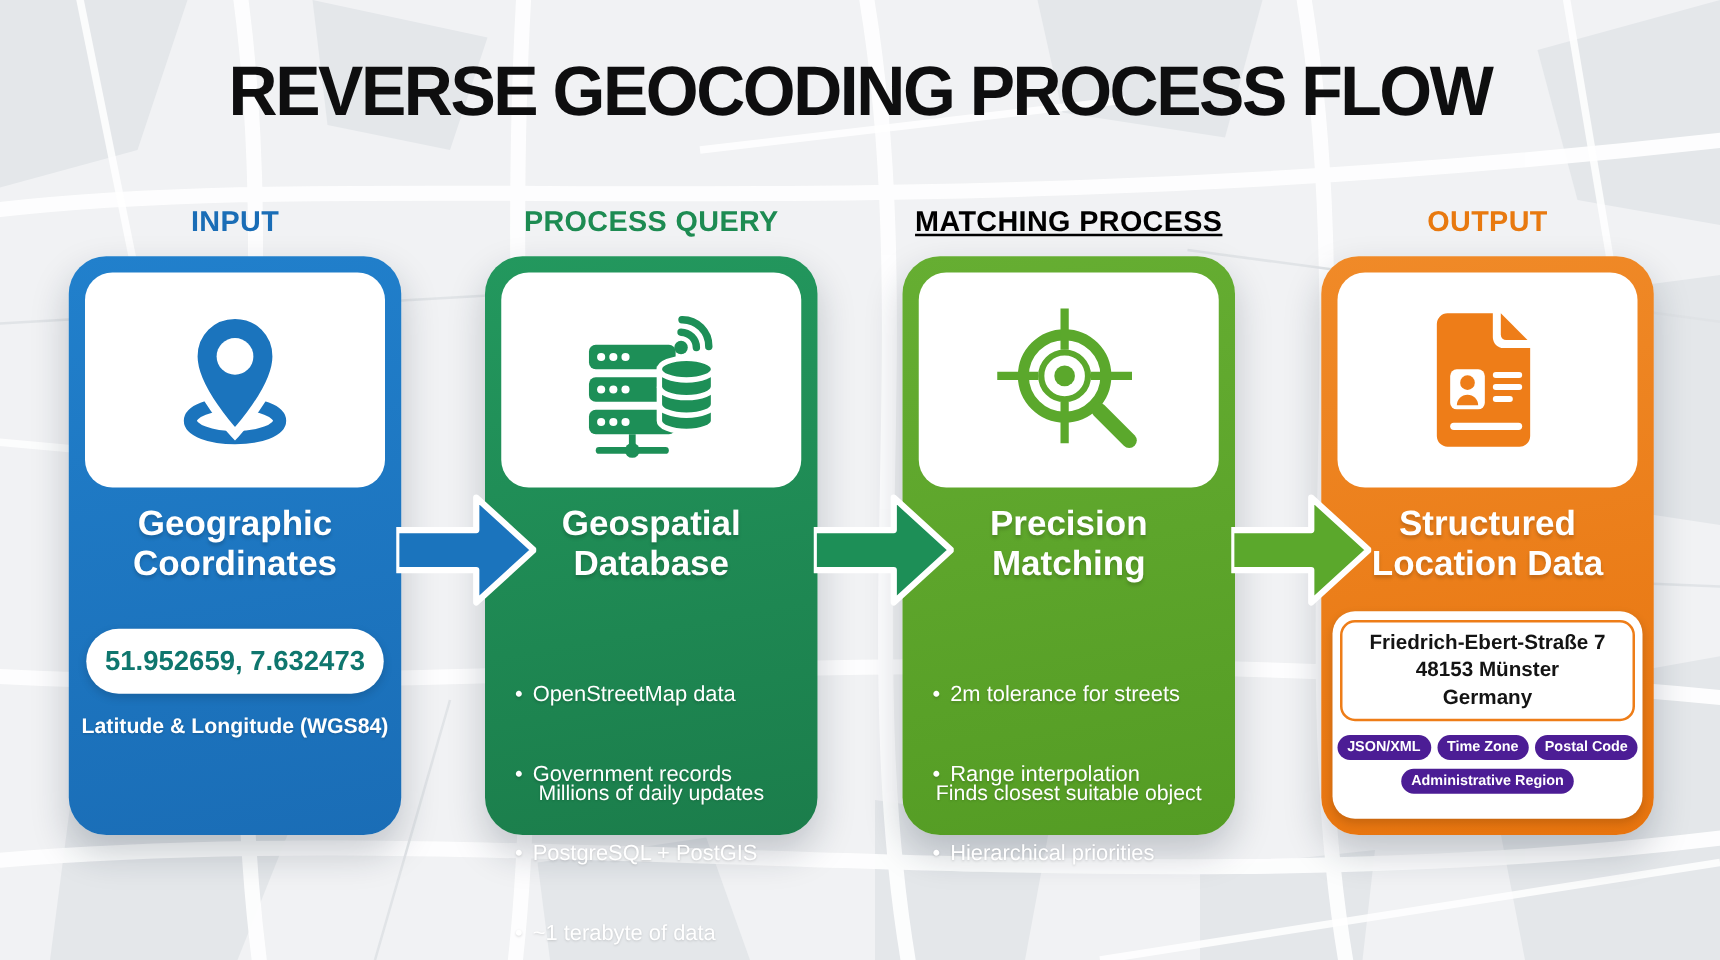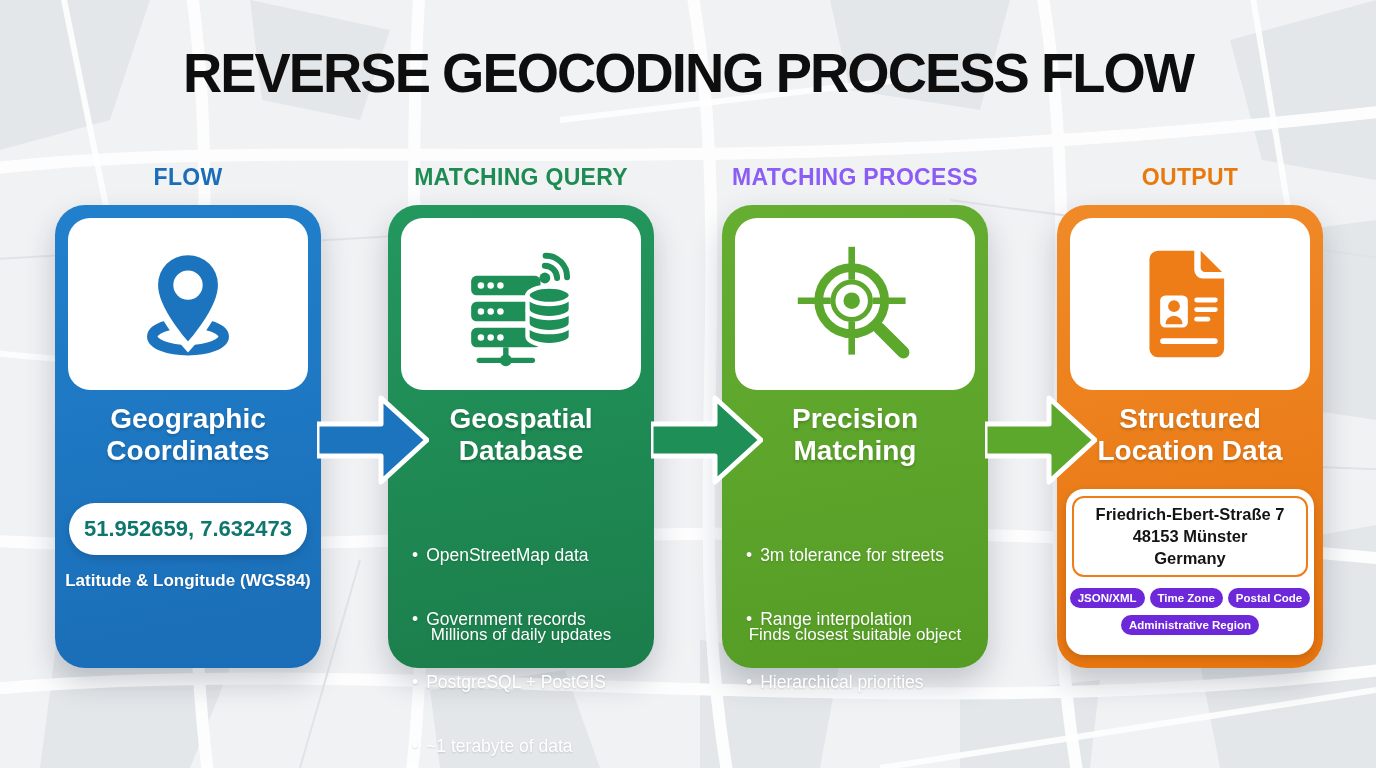--- a/index.html
+++ b/index.html
@@ -16,21 +16,21 @@
     transform:scaleX(.97);
   }
   .stage{position:absolute;top:162px;width:266px;z-index:3;}
   .stage-1{left:55px;} .stage-2{left:388px;} .stage-3{left:722px;} .stage-4{left:1057px;}
   .stage-header{
     text-align:center;font-size:23px;font-weight:bold;letter-spacing:.3px;
     height:30px;line-height:30px;
   }
   .stage-1 .stage-header{color:#1a6db6;}
   .stage-2 .stage-header{color:#1d8b52;}
-  .stage-3 .stage-header{color:#8b5cf6;}
+  .stage-3 .stage-header{color:#000000;text-decoration:underline;}
   .stage-4 .stage-header{color:#e8790f;}
   .card{
     position:absolute;top:43px;left:0;width:266px;height:463px;
     border-radius:30px;box-shadow:0 14px 30px rgba(25,35,55,.22);
   }
   .stage-1 .card{background:linear-gradient(170deg,#2180cc,#1a6db6);}
   .stage-2 .card{background:linear-gradient(170deg,#23985e,#1b7d4b);}
   .stage-3 .card{background:linear-gradient(170deg,#66ae32,#549c24);}
   .stage-4 .card{background:linear-gradient(170deg,#f08a28,#e7740e);}
   .tile{
@@ -71,21 +71,21 @@
   .address-box{
     margin:7px 6px 0 6px;border:2px solid #ee7d18;border-radius:12px;
     padding:6px 19px;text-align:center;
     color:#141414;font-size:16.5px;font-weight:bold;line-height:1.32;
   }
   .badges{
     display:flex;flex-wrap:wrap;justify-content:center;gap:7px 5px;margin-top:11px;
     padding:0 2px;
   }
   .badge{
-    background:#6d28d9;color:#fff;font-size:11.5px;font-weight:bold;
+    background:#4c1d95;color:#fff;font-size:11.5px;font-weight:bold;
     padding:4px 8px;border-radius:999px;white-space:nowrap;
   }
   .arrow{position:absolute;top:388px;z-index:5;}
   .arrow-1{left:317px;} .arrow-2{left:651px;} .arrow-3{left:985px;}
   .icon-svg{display:block;}
 </style>
 </head>
 <body>
 
 <svg class="map-bg" width="1376" height="768" viewBox="0 0 1376 768">
@@ -122,37 +122,37 @@
     <path d="M-20,260 L500,230"></path>
     <path d="M950,200 L1396,260"></path>
     <path d="M300,768 L360,560"></path>
     <path d="M1150,460 L1396,470"></path>
   </g>
 </svg>
 
 <h1 class="main-title">REVERSE GEOCODING PROCESS FLOW</h1>
 
 <div class="stage stage-1">
-  <div class="stage-header">FLOW</div>
+  <div class="stage-header">INPUT</div>
   <div class="card">
     <div class="tile">
       <svg class="icon-svg" width="126" height="126" viewBox="0 0 120 120">
         <ellipse cx="60" cy="91" rx="34" ry="13" fill="none" stroke="#1b74bd" stroke-width="10"></ellipse>
         <path d="M60 10 C42 10 28 24 28 42 C28 67 60 101 60 101 C60 101 92 67 92 42 C92 24 78 10 60 10 Z" fill="#1b74bd" stroke="#ffffff" stroke-width="7"></path>
         <circle cx="60" cy="42" r="14" fill="#ffffff"></circle>
       </svg>
     </div>
     <div class="card-title">Geographic Coordinates</div>
     <div class="coord-pill">51.952659, 7.632473</div>
     <div class="coord-caption">Latitude &amp; Longitude (WGS84)</div>
   </div>
 </div>
 
 <div class="stage stage-2">
-  <div class="stage-header">MATCHING QUERY</div>
+  <div class="stage-header">PROCESS QUERY</div>
   <div class="card">
     <div class="tile">
       <svg class="icon-svg" width="130" height="130" viewBox="0 0 120 120">
         <g fill="#1d8f57">
           <rect x="14" y="34" width="64" height="18" rx="5"></rect>
           <rect x="14" y="58" width="64" height="18" rx="5"></rect>
           <rect x="14" y="82" width="64" height="18" rx="5"></rect>
         </g>
         <g fill="#ffffff">
           <circle cx="23" cy="43" r="3"></circle>
@@ -204,21 +204,21 @@
           <line x1="57" y1="8" x2="57" y2="38"></line>
           <line x1="57" y1="76" x2="57" y2="106"></line>
           <line x1="8" y1="57" x2="38" y2="57"></line>
           <line x1="76" y1="57" x2="106" y2="57"></line>
         </g>
         <line x1="82" y1="82" x2="104" y2="104" stroke="#5ba82c" stroke-width="11" stroke-linecap="round"></line>
       </svg>
     </div>
     <div class="card-title">Precision Matching</div>
     <ul class="bullets">
-      <li>3m tolerance for streets</li>
+      <li>2m tolerance for streets</li>
       <li>Range interpolation</li>
       <li>Hierarchical priorities</li>
     </ul>
     <div class="card-footer">Finds closest suitable object</div>
   </div>
 </div>
 
 <div class="stage stage-4">
   <div class="stage-header">OUTPUT</div>
   <div class="card">

